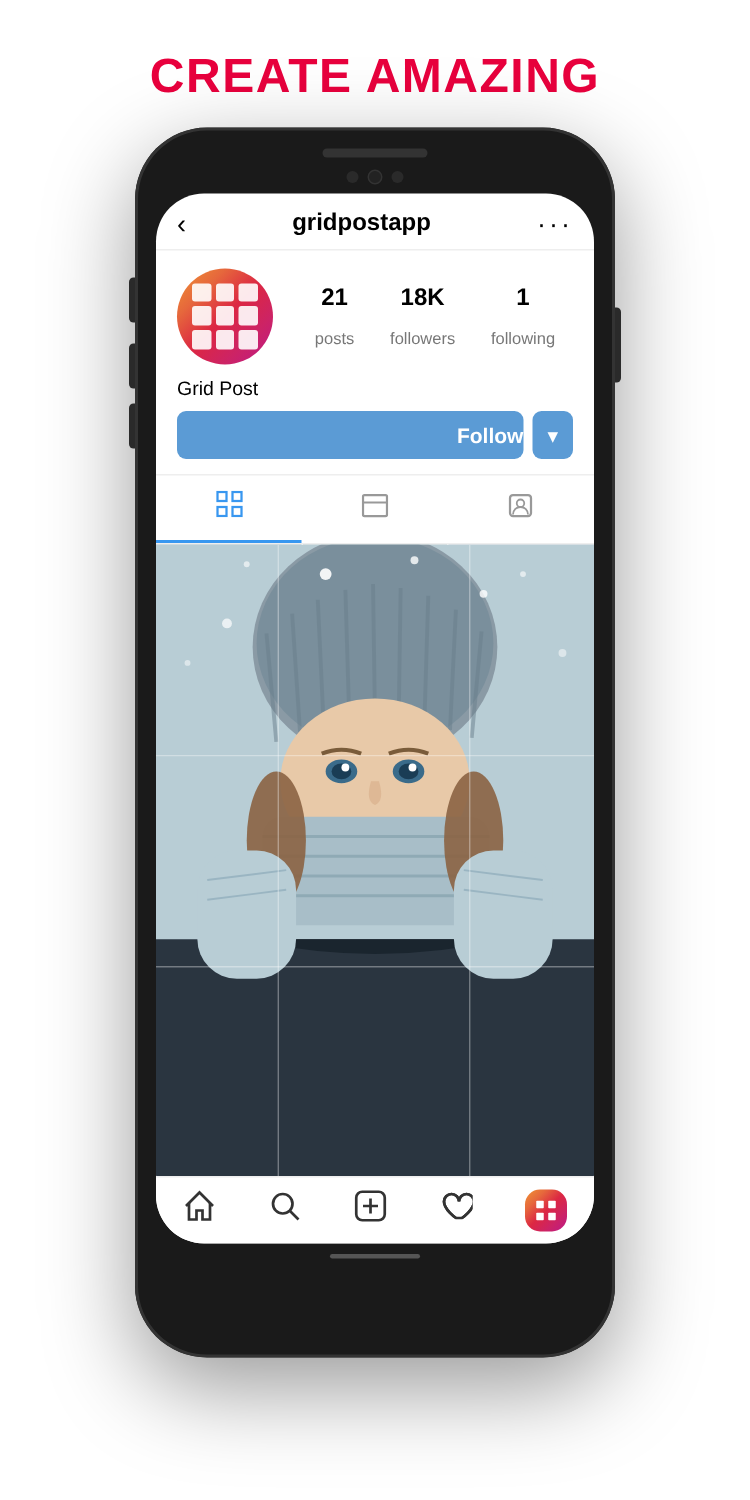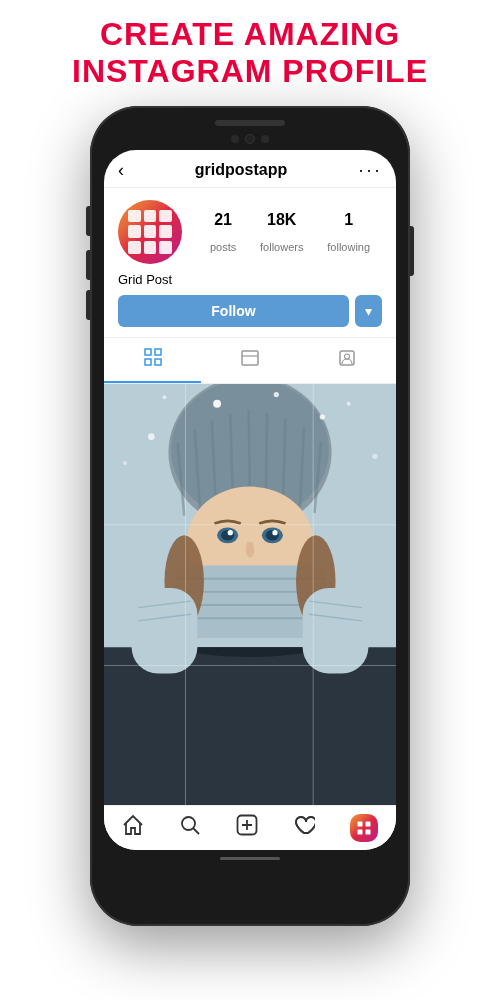--- a/index.html
+++ b/index.html
@@ -9,22 +9,22 @@
       background: #ffffff;
       font-family: -apple-system, BlinkMacSystemFont, 'Segoe UI', Arial, sans-serif;
       overflow: hidden;
       display: flex;
       flex-direction: column;
       align-items: center;
     }
 
     
     .headline {
-      text-align: center;
-      padding: 16px 20px 16px;
+      text-align: left;
+      padding: 32px 20px 16px;
       line-height: 1.15;
     }
     .headline h1 {
       font-size: 32px;
       font-weight: 900;
       color: #e8003d;
       text-transform: uppercase;
       letter-spacing: 1px;
     }
 
@@ -197,20 +197,21 @@
     .btn-follow {
       flex: 1;
       background: #5b9bd5;
       color: #fff;
       border: none;
       border-radius: 6px;
       padding: 8px 0;
       font-size: 14px;
       font-weight: 600;
       cursor: pointer;
+      text-align: right;
     }
     .btn-dropdown {
       background: #5b9bd5;
       color: #fff;
       border: none;
       border-radius: 6px;
       padding: 8px 10px;
       font-size: 14px;
       cursor: pointer;
     }
@@ -317,21 +318,20 @@
       height: 3px;
       background: #555;
       border-radius: 2px;
     }
   </style>
 </head>
 <body>
 
 <div class="headline">
   <h1>CREATE AMAZING</h1>
-  <h1>INSTAGRAM PROFILE</h1>
 </div>
 
 <div class="phone-shell">
   <div class="speaker"></div>
   <div class="camera-area">
     <div class="camera-dot"></div>
     <div class="camera-dot lens"></div>
     <div class="camera-dot"></div>
   </div>
 

